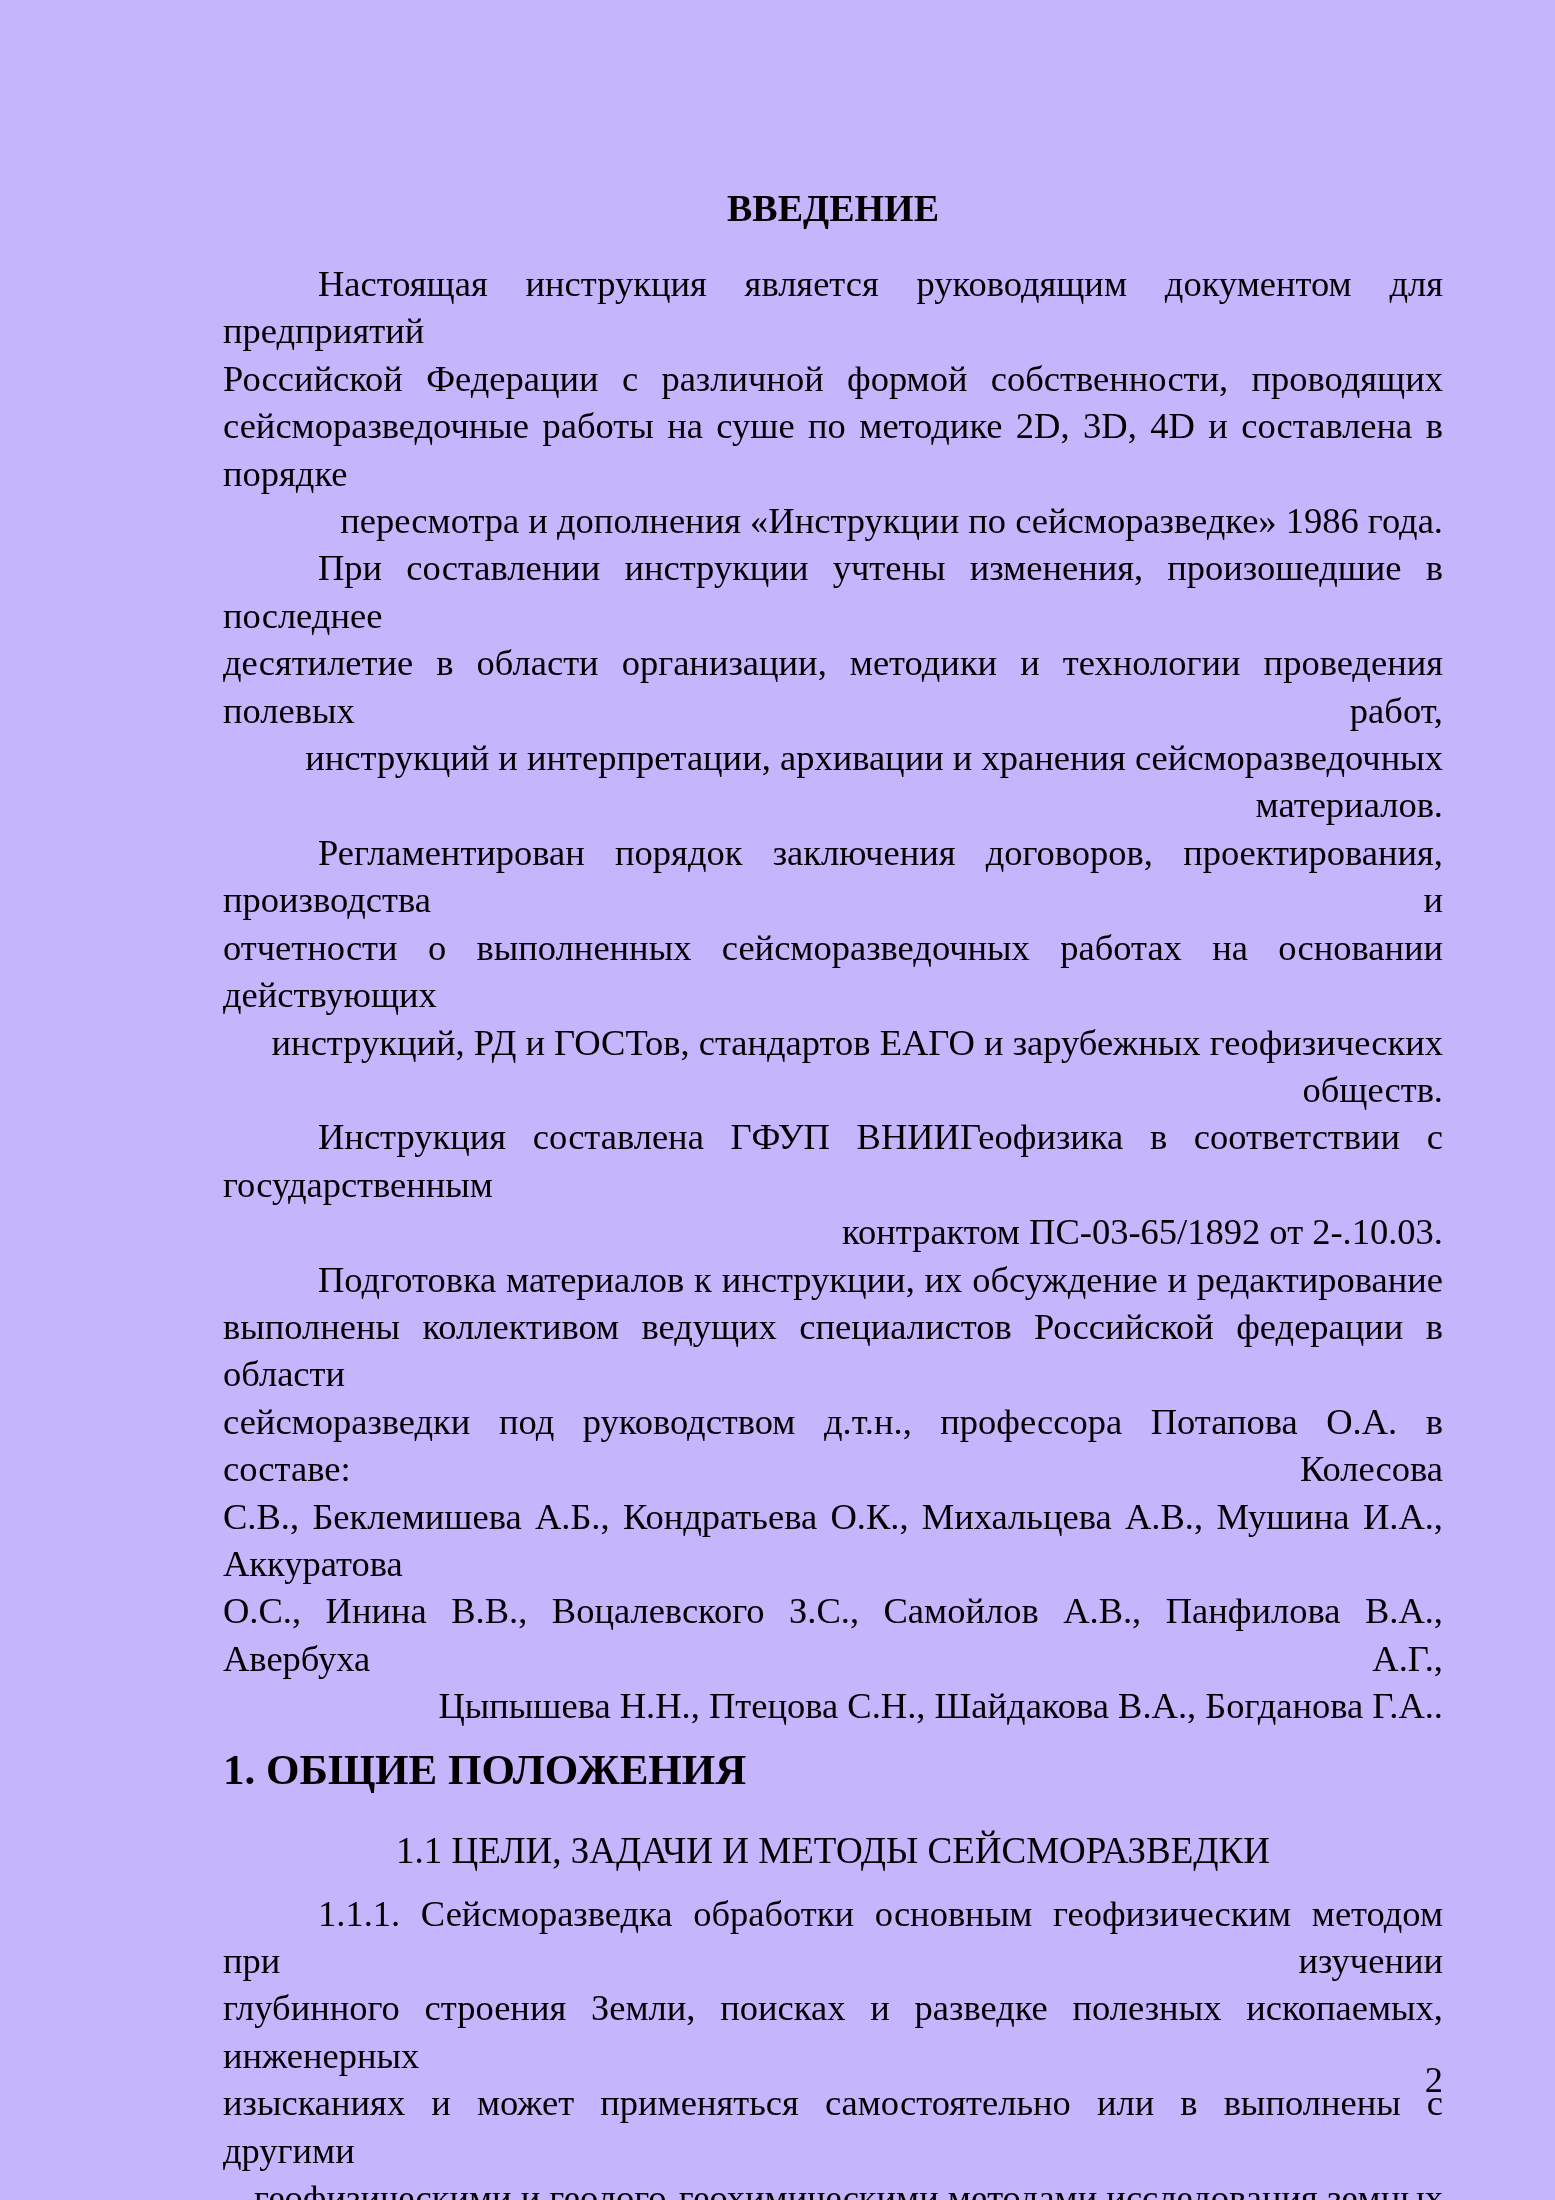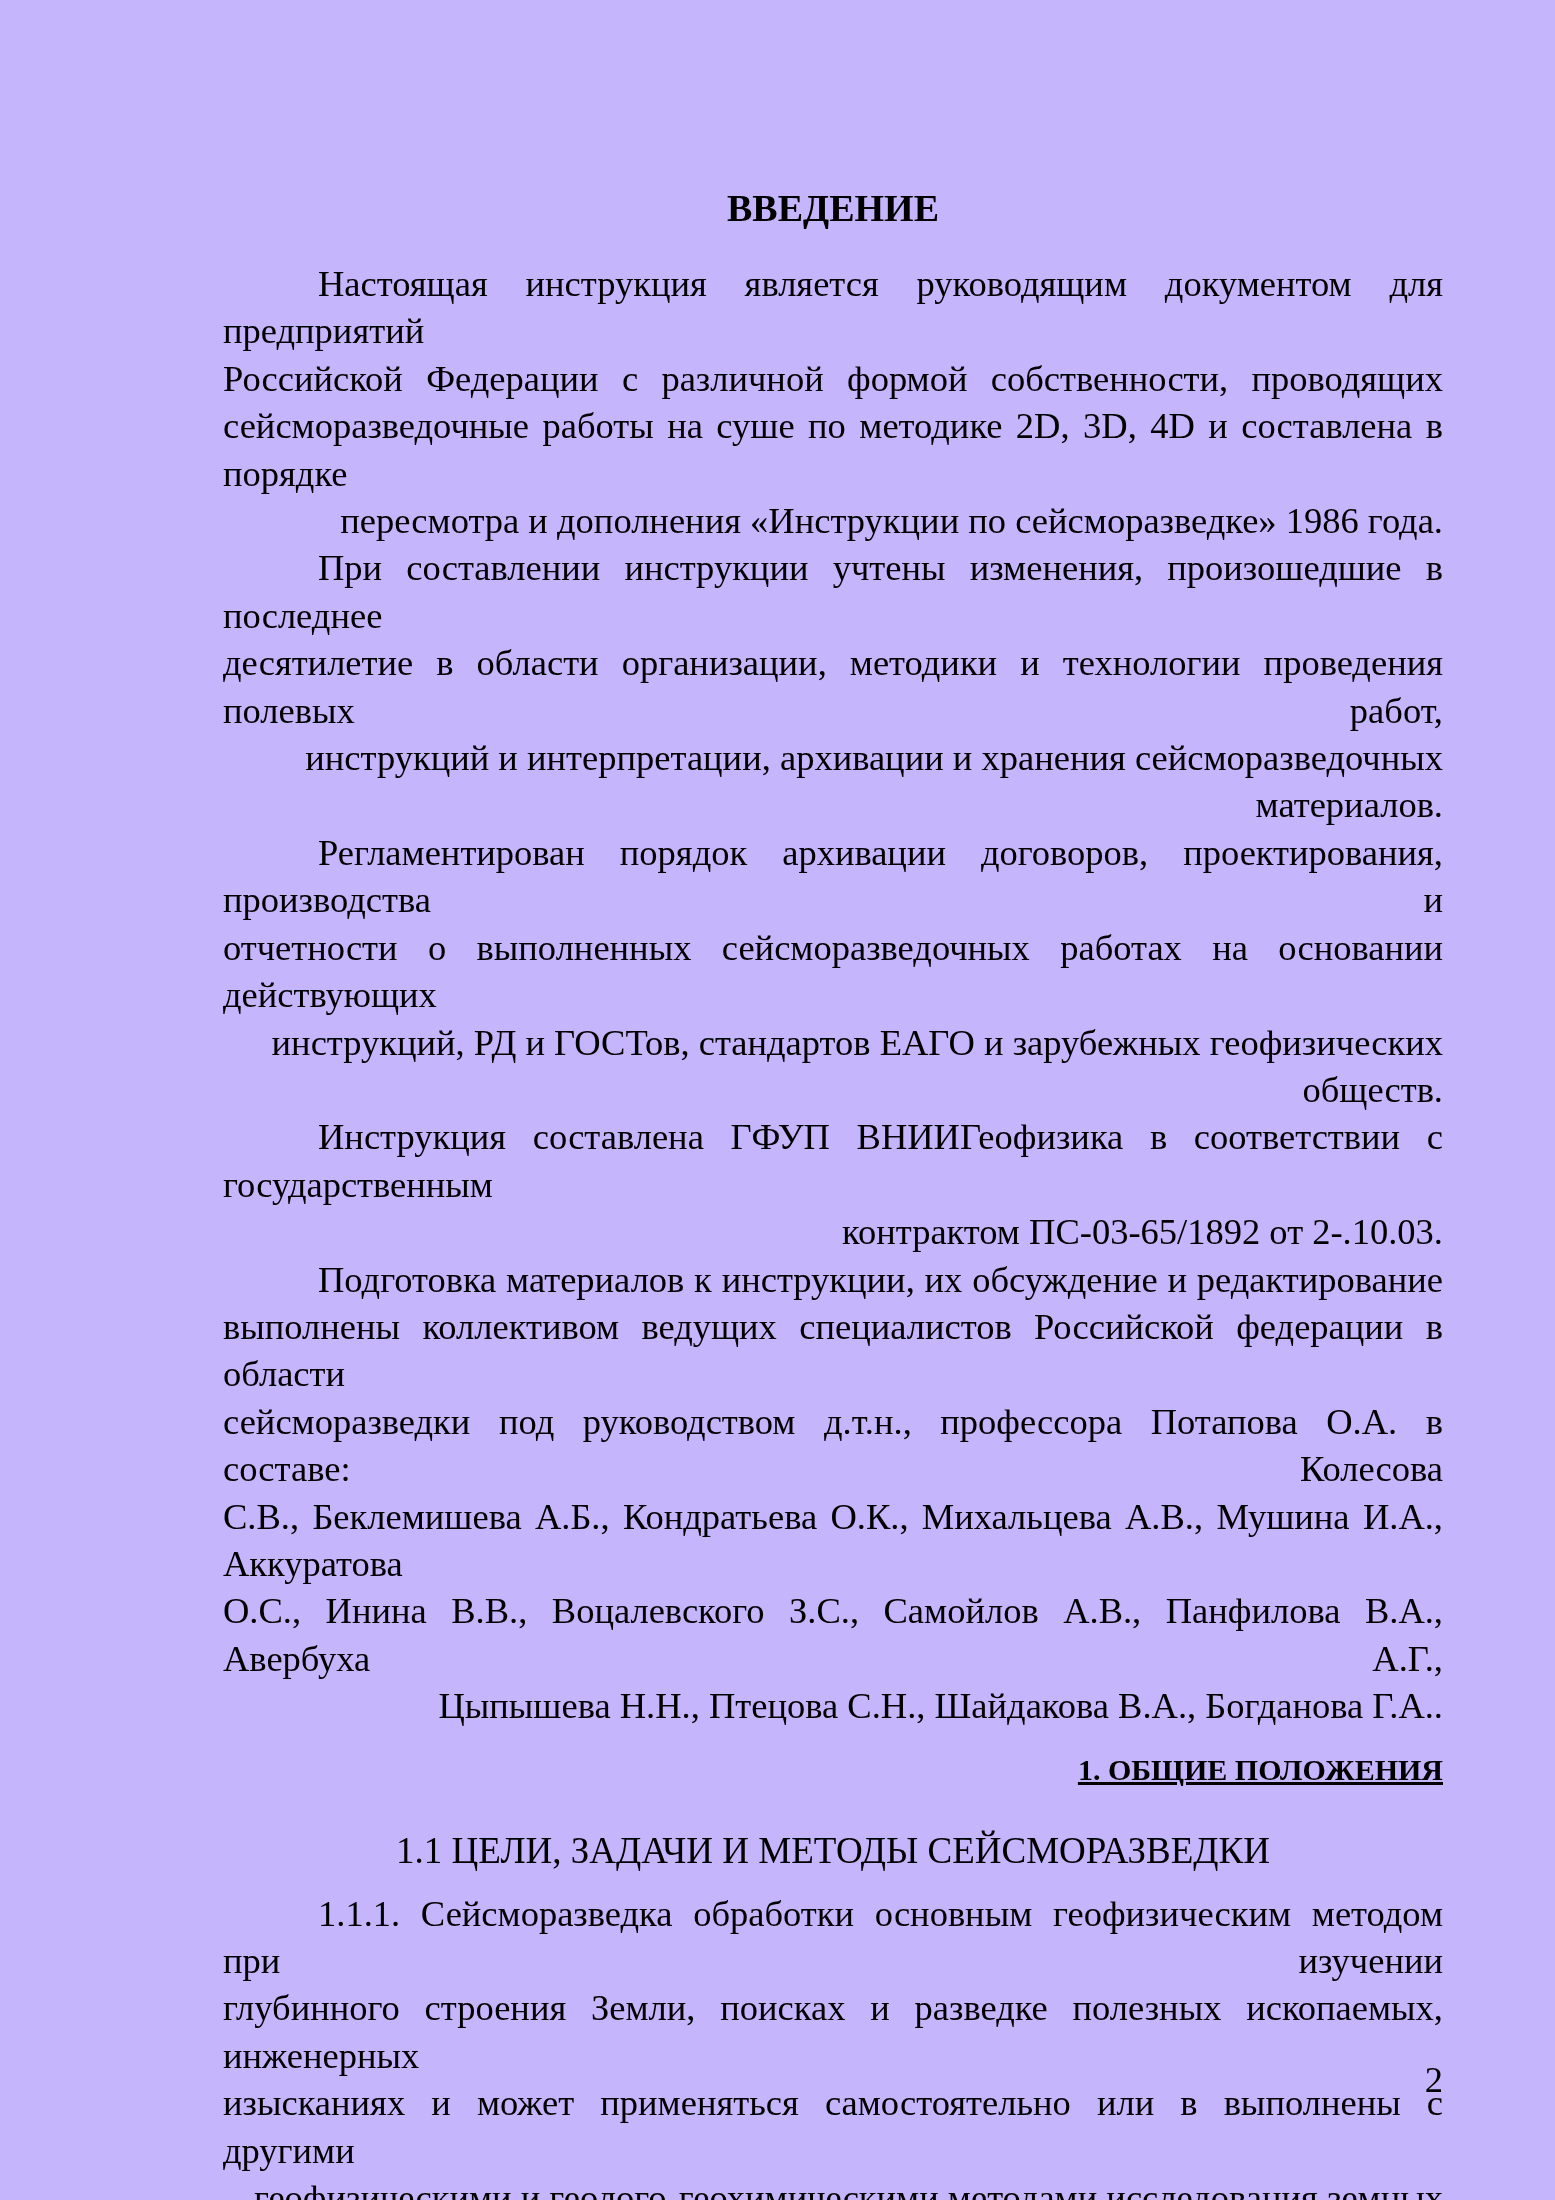--- a/index.html
+++ b/index.html
@@ -21,25 +21,24 @@
   }
   .doc-title {
     font-weight: 700;
     font-size: 38px;
     text-align: center;
     line-height: 47px;
     margin: 0 0 28px 0;
   }
   .h1 {
     font-weight: 700;
-    font-size: 30px;
-    text-align: right;
+    font-size: 43px;
+    text-align: left;
     line-height: 50px;
     margin: 15px 0 0 0;
-    text-decoration: underline;
   }
   .h2 {
     font-weight: 400;
     font-size: 37px;
     text-align: center;
     line-height: 47px;
     margin: 32px 0 16px 0;
   }
   .para, .bullet { margin: 0; }
   .line {
@@ -72,21 +71,21 @@
         <div class="line">Российской Федерации с различной формой собственности, проводящих</div>
         <div class="line">сейсморазведочные работы на суше по методике 2D, 3D, 4D и составлена в порядке</div>
         <div class="line last">пересмотра и дополнения «Инструкции по сейсморазведке» 1986 года.</div>
       </div>
       <div class="para">
         <div class="line first">При составлении инструкции учтены изменения, произошедшие в последнее</div>
         <div class="line">десятилетие в области организации, методики и технологии проведения полевых работ,</div>
         <div class="line last">инструкций и интерпретации, архивации и хранения сейсморазведочных материалов.</div>
       </div>
       <div class="para">
-        <div class="line first">Регламентирован порядок архивации договоров, проектирования, производства и</div>
+        <div class="line first">Регламентирован порядок заключения договоров, проектирования, производства и</div>
         <div class="line">отчетности о выполненных сейсморазведочных работах на основании действующих</div>
         <div class="line last">инструкций, РД и ГОСТов, стандартов ЕАГО и зарубежных геофизических обществ.</div>
       </div>
       <div class="para">
         <div class="line first">Инструкция составлена ГФУП ВНИИГеофизика в соответствии с государственным</div>
         <div class="line last">контрактом ПС-03-65/1892 от 2-.10.03.</div>
       </div>
       <div class="para">
         <div class="line first">Подготовка материалов к инструкции, их обсуждение и редактирование</div>
         <div class="line">выполнены коллективом ведущих специалистов Российской федерации в области</div>

